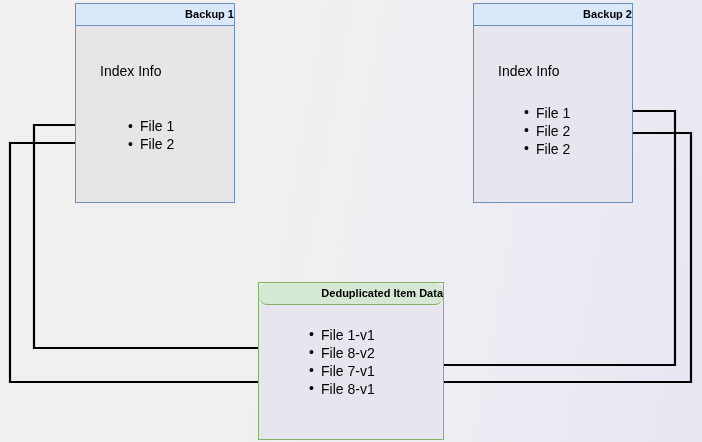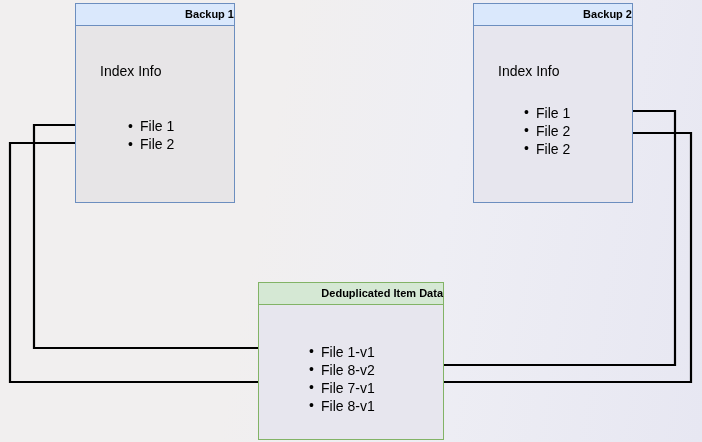--- a/index.html
+++ b/index.html
@@ -51,20 +51,21 @@
   .box-blue .box-header {
     background: #dae8fc;
     border-bottom: 1px solid #6c8ebf;
   }
   .box-green {
     border: 1px solid #82b366;
   }
   .box-green .box-header {
     background: #d5e8d4;
     border-bottom: 1px solid #82b366;
+    border-radius: 8px;
   }
   .box-body-lav {
     background: #e7e6ee;
   }
   .index-label {
     position: absolute;
     font-size: 14px;
     color: #000;
   }
   ul.filelist {
@@ -145,21 +146,21 @@
         <li>File 1</li>
         <li>File 2</li>
         <li>File 2</li>
       </ul>
     </div>
   </div>
 
   <div class="box box-green" style="left:258px; top:282px; width:186px; height:158px;">
     <div class="box-header">Deduplicated Item Data</div>
     <div class="box-body box-body-lav" style="height:134px;">
-      <ul class="filelist wide" style="left:46px; top:38px;">
+      <ul class="filelist wide" style="left:46px; top:21px;">
         <li>File 1-v1</li>
         <li>File 8-v2</li>
         <li>File 7-v1</li>
         <li>File 8-v1</li>
       </ul>
     </div>
   </div>
 
 </div>
 

